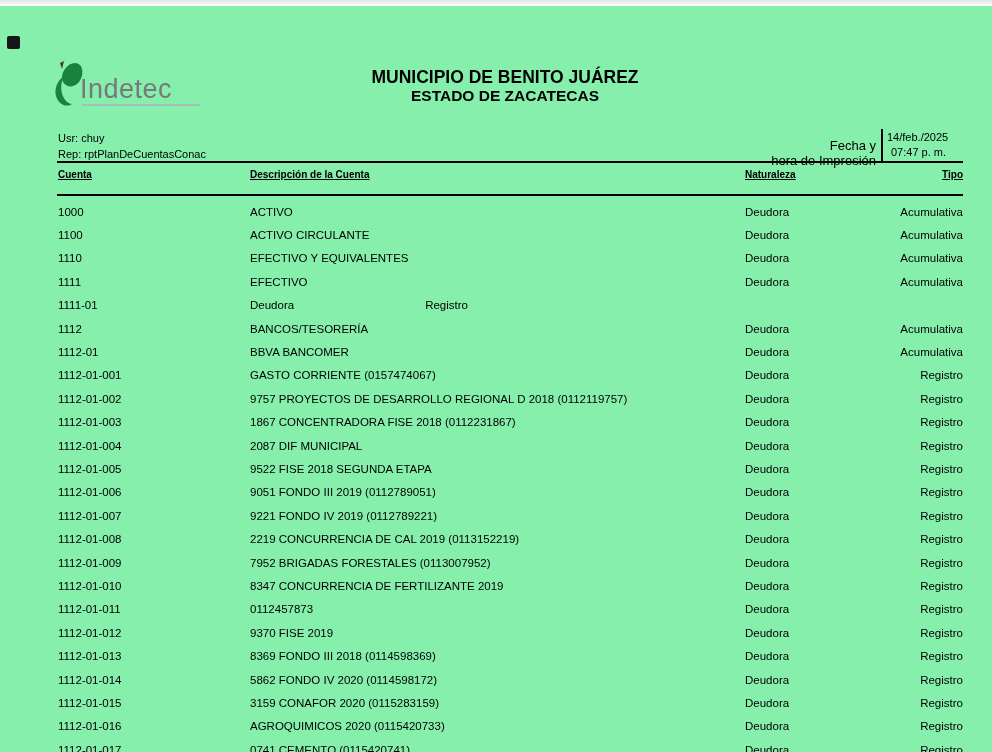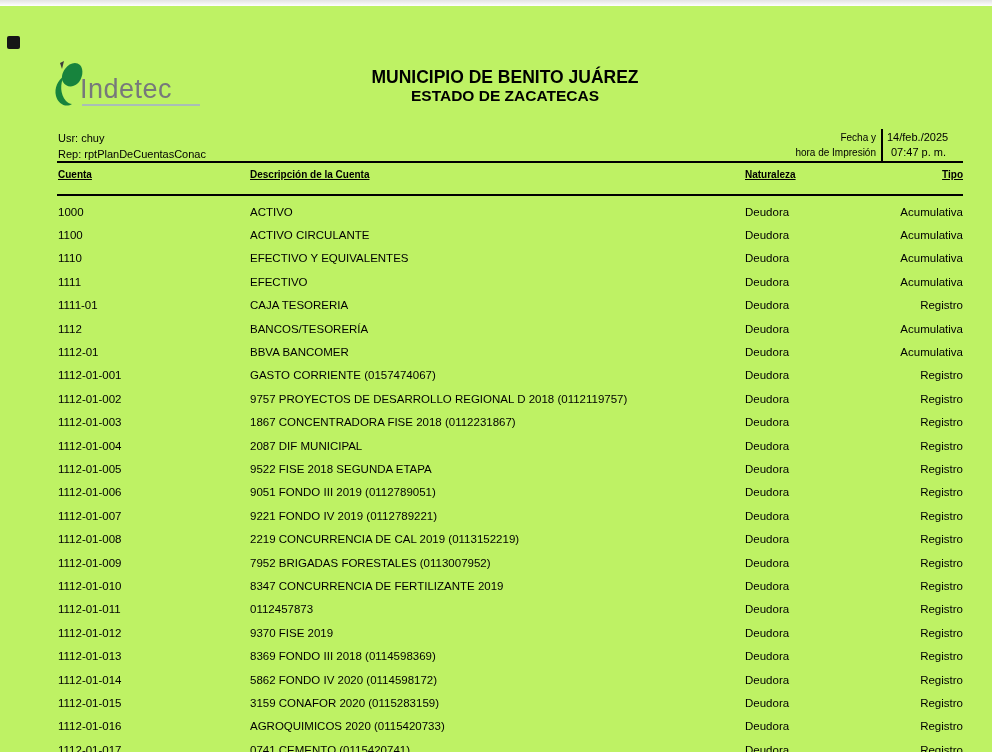--- a/index.html
+++ b/index.html
@@ -3,21 +3,21 @@
 <meta charset="utf-8">
 <style>
   * { margin: 0; padding: 0; box-sizing: border-box; }
   html, body { background: #ffffff; }
   body { font-family: "Liberation Sans", sans-serif; color: #000; }
 
   .page {
     position: relative;
     width: 992px;
     height: 752px;
-    background: #bef264;
+    background: #86efac;
     overflow: hidden;
   }
 
   .top-shadow {
     position: absolute; left: 0; top: 0; width: 992px; height: 6px;
     background: linear-gradient(#e3e3e3, #ffffff);
   }
 
   .black-square {
     position: absolute; left: 7px; top: 36px; width: 13px; height: 13px;
@@ -38,22 +38,22 @@
 
   
   .titles { position: absolute; left: 240px; top: 68px; width: 530px; text-align: center; }
   .title-1 { font-size: 17.5px; font-weight: bold; line-height: 19px; }
   .title-2 { font-size: 15.5px; font-weight: bold; line-height: 18px; }
   .title-3 { font-size: 14.5px; font-weight: bold; line-height: 17px; }
 
   
   .meta-left { position: absolute; left: 58px; top: 131px; font-size: 11px; line-height: 15.5px; }
   .print-label {
-    position: absolute; left: 690px; top: 130px; width: 186px;
-    text-align: right; font-size: 10px; line-height: 15px;
+    position: absolute; left: 690px; top: 138px; width: 186px;
+    text-align: right; font-size: 13px; line-height: 15px;
   }
   .print-divider {
     position: absolute; left: 881px; top: 129px; width: 1.5px; height: 33px; background: #000;
   }
   .print-values { position: absolute; left: 887px; top: 130px; font-size: 11px; line-height: 15px; }
   .print-time { padding-left: 4px; }
 
   .rule { position: absolute; left: 57px; width: 906px; height: 2px; background: #000; }
   .rule-top { top: 161px; }
   .rule-header { top: 194px; }
@@ -143,21 +143,20 @@
 
     <div class="trow">
       <span class="col-cuenta">1111</span>
       <span class="col-desc">EFECTIVO</span>
       <span class="col-nat">Deudora</span>
       <span class="col-tipo">Acumulativa</span>
     </div>
 
     <div class="trow">
       <span class="col-cuenta">1111-01</span>
-      <span class="col-desc">CAJA TESORERIA</span>
       <span class="col-nat">Deudora</span>
       <span class="col-tipo">Registro</span>
     </div>
 
     <div class="trow">
       <span class="col-cuenta">1112</span>
       <span class="col-desc">BANCOS/TESORERÍA</span>
       <span class="col-nat">Deudora</span>
       <span class="col-tipo">Acumulativa</span>
     </div>

